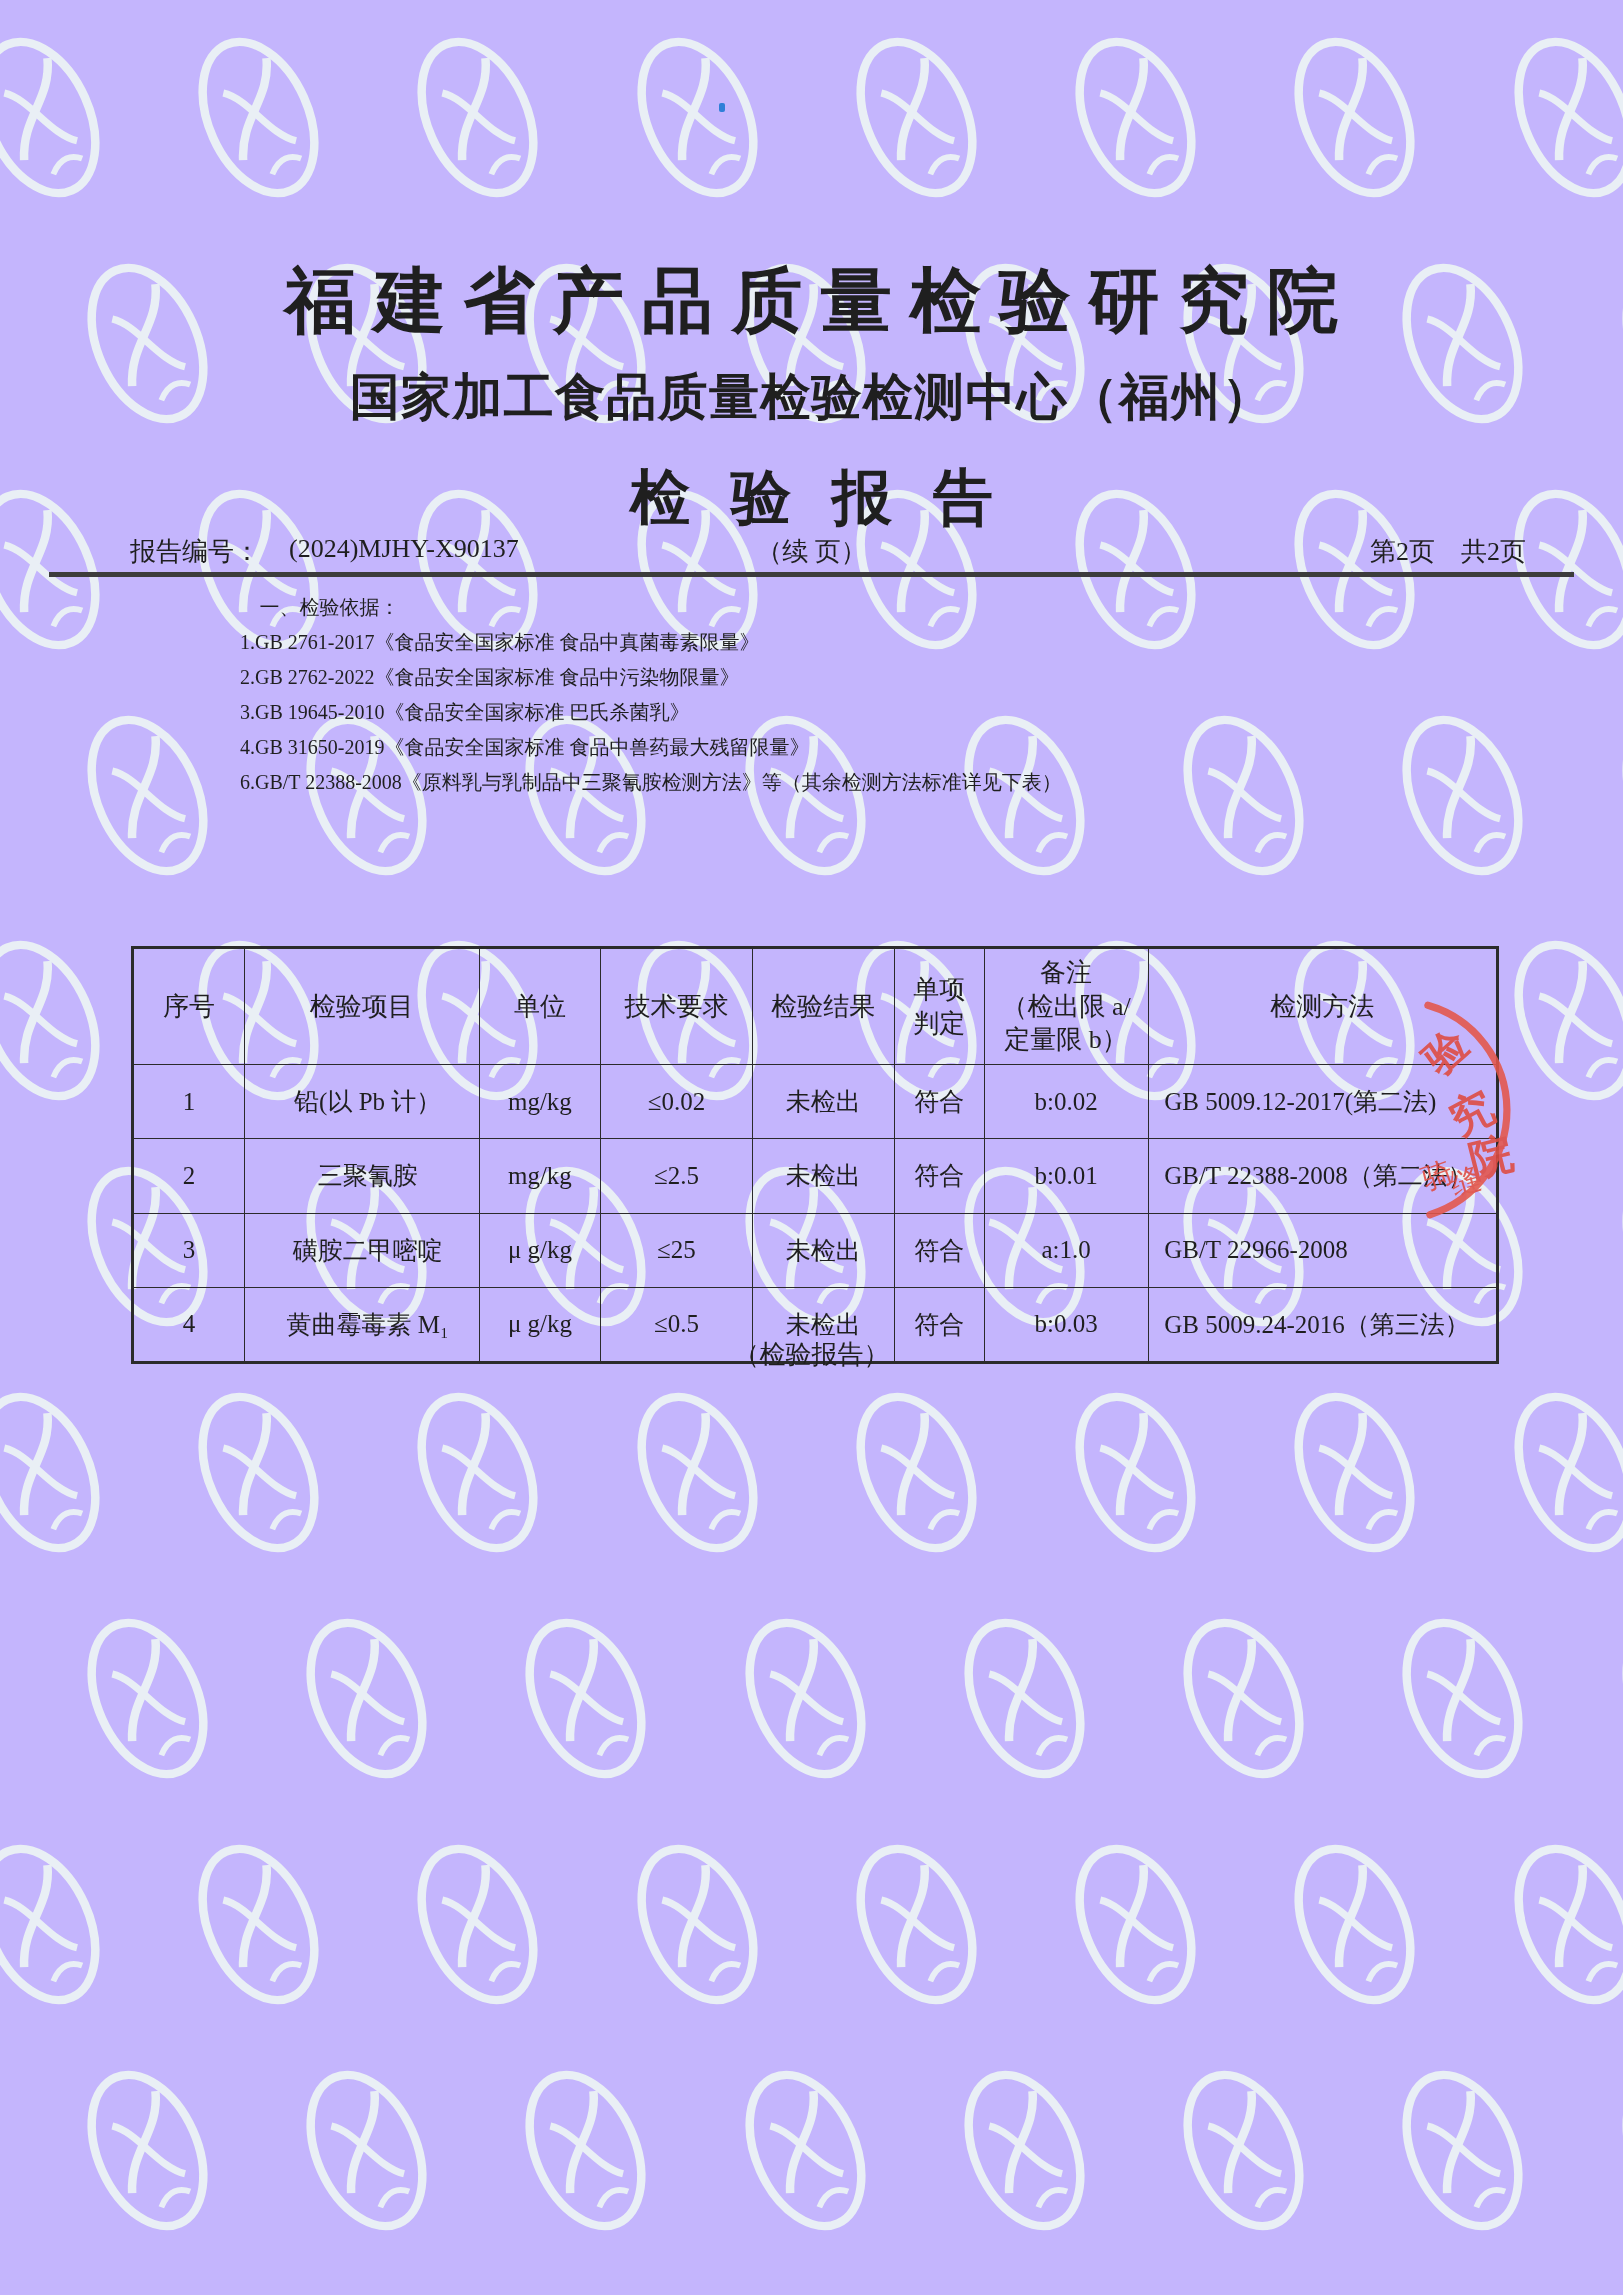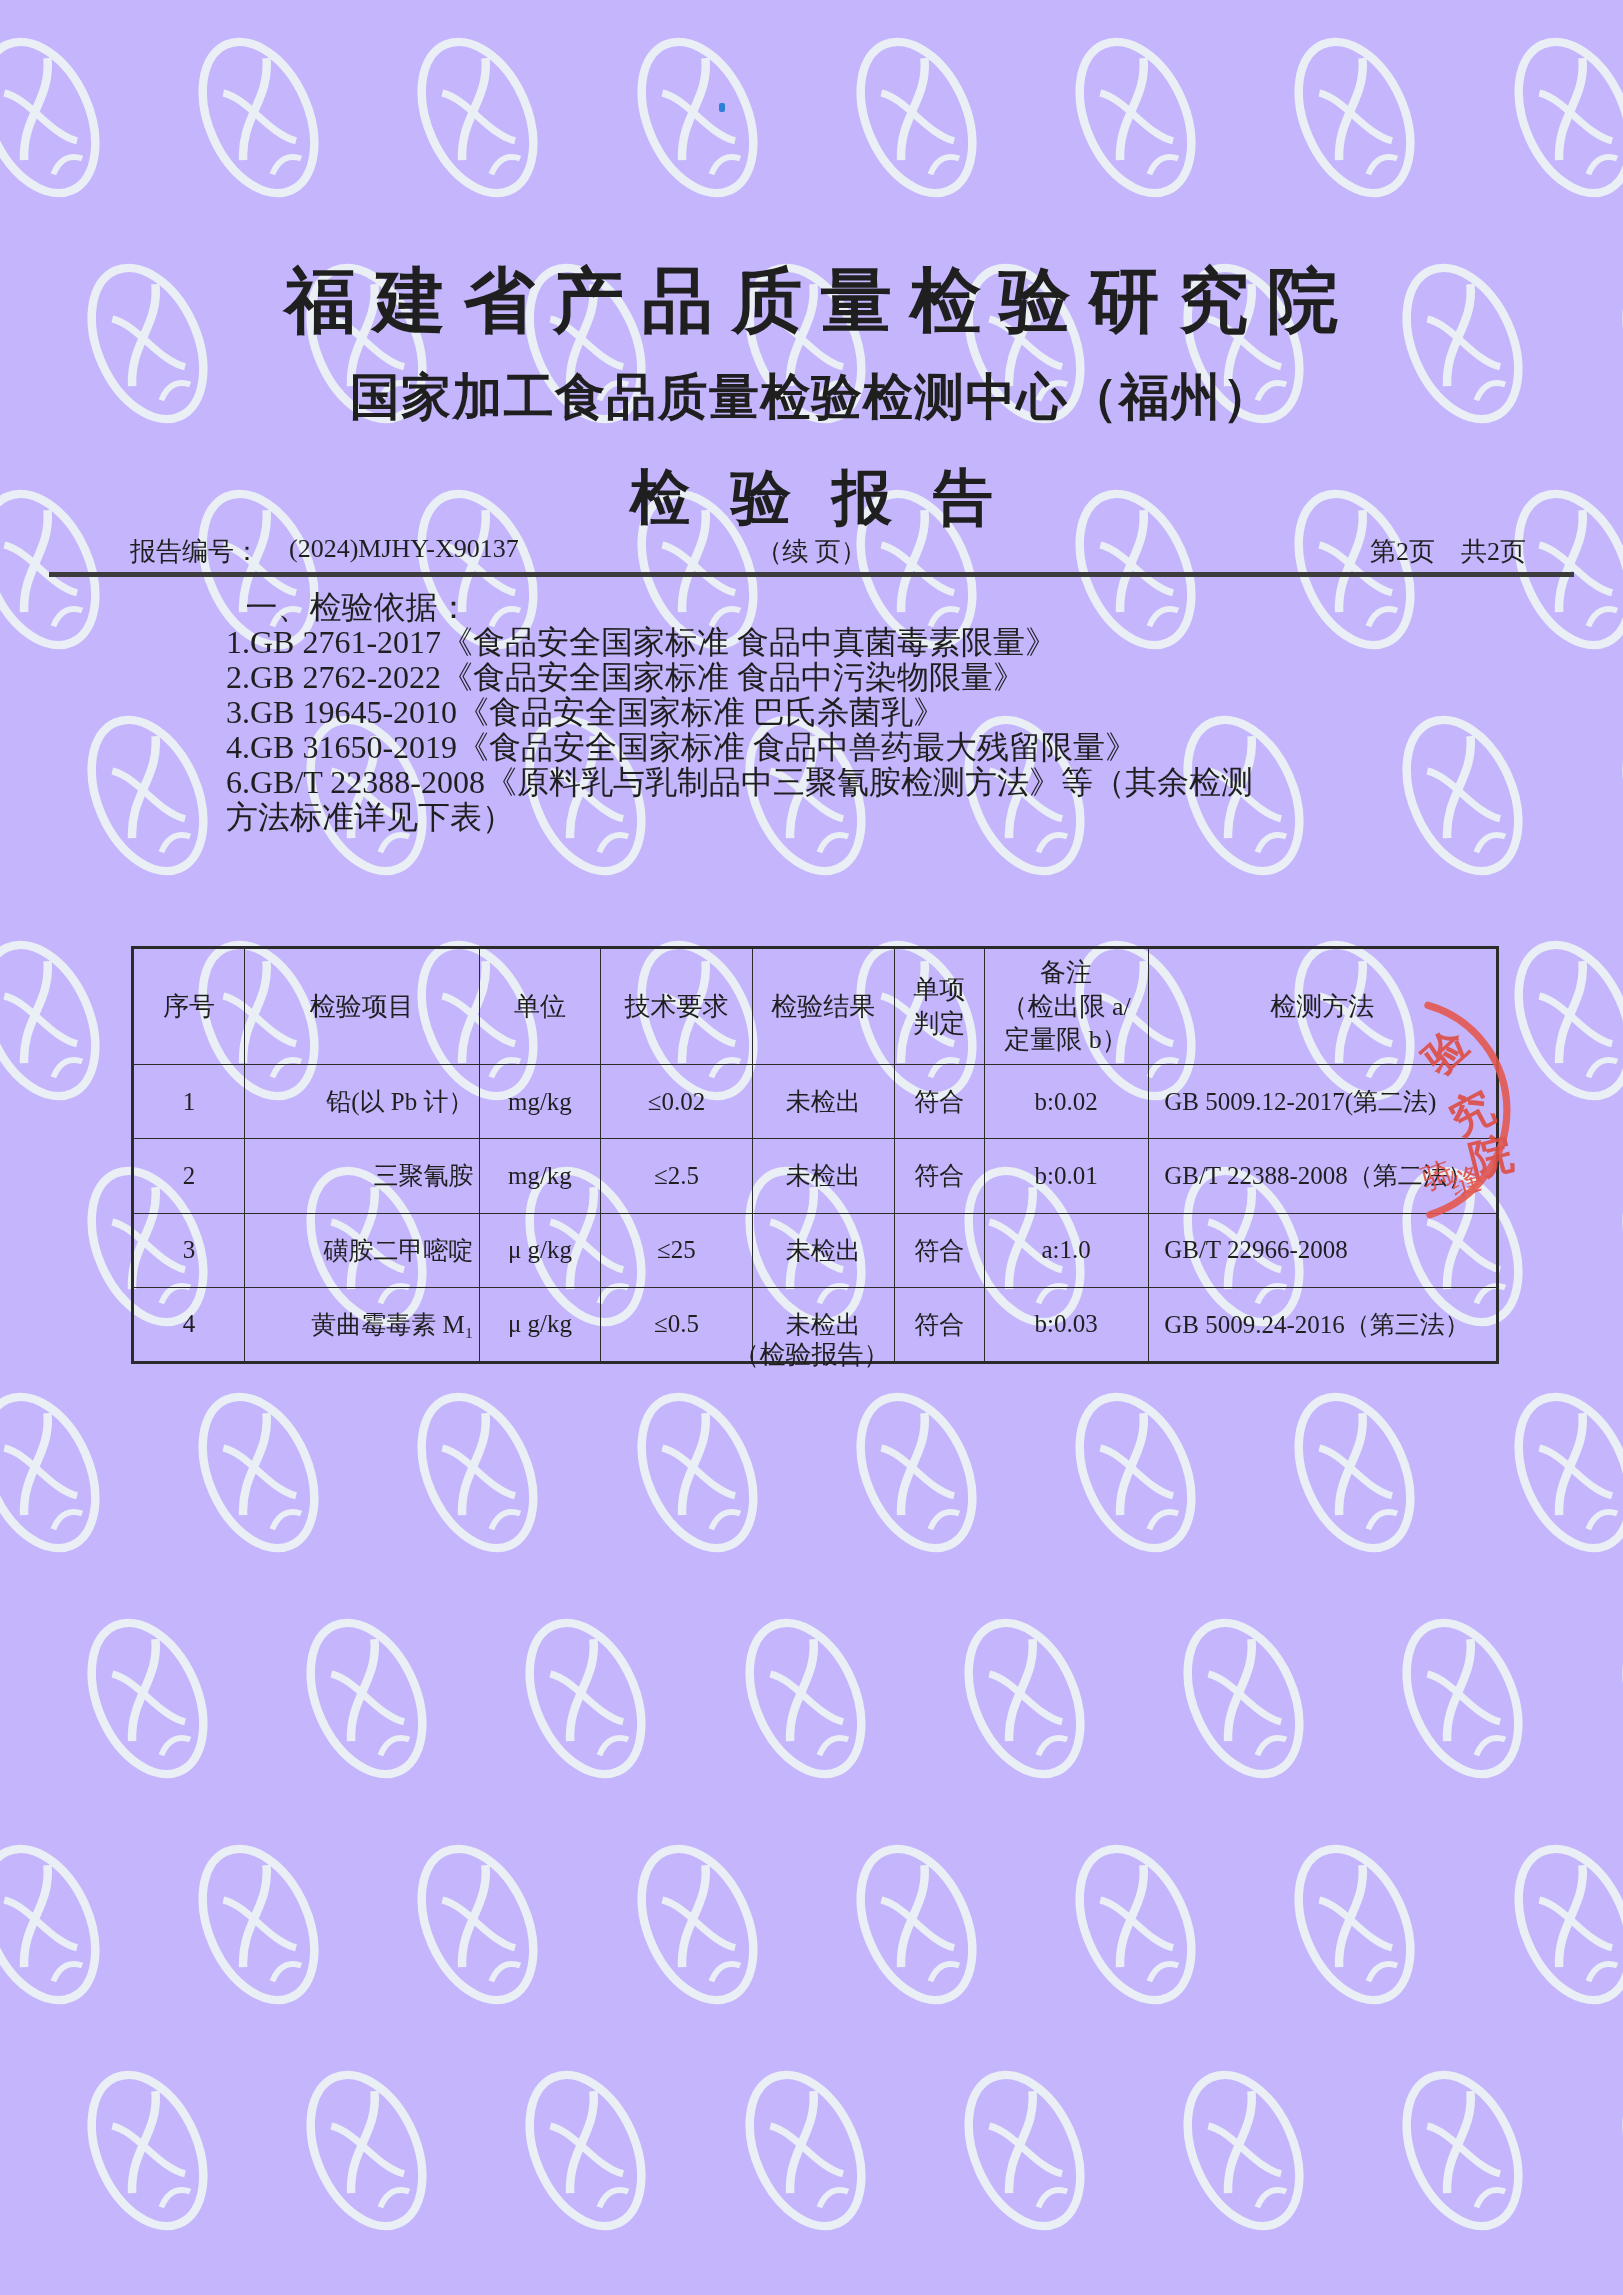--- a/index.html
+++ b/index.html
@@ -36,37 +36,37 @@
     white-space:nowrap;
   }
   
   .inforow{left:0;right:0;top:534px;height:34px;font-size:26px;}
   .info-left{position:absolute;left:130px;display:flex;gap:29px;white-space:nowrap;}
   .info-center{position:absolute;left:0;right:0;text-align:center;}
   .info-right{position:absolute;right:97px;}
   
   .rule{left:49px;top:572px;width:1525px;height:5.2px;background:#3c3c3c;}
   
-  .bodytext{left:226px;top:590px;width:1047px;font-size:32px;line-height:35px;}
+  .bodytext{left:240px;top:590px;width:1047px;font-size:20px;line-height:35px;}
   .sec-heading{padding-left:19.6px;}
   
   table.results{
     left:131px;top:946px;width:1368px;
     border-collapse:collapse;table-layout:fixed;
     font-size:25px;
   }
   table.results th,table.results td{
     border:1.3px solid #2b2b2b;text-align:center;padding:2.6px 5.2px;
     overflow:hidden;
   }
   table.results{border:3.3px solid #2b2b2b;}
   table.results th{font-weight:normal;white-space:pre-line;height:110px;
     font-size:26px;line-height:1.3;}
   table.results td{height:68px;}
-  table.results td:nth-child(2){text-align:right;padding-left:17px;}
+  table.results td:nth-child(2){text-align:center;padding-left:17px;}
   table.results td:nth-child(8){text-align:left;padding-left:15.7px;}
   
   .endnote{left:0;right:0;top:1337px;text-align:center;font-size:26px;}
   
   svg.seal{position:absolute;left:1276px;top:979px;z-index:2;opacity:0.88;}
 </style>
 </head>
 <body>
 
 <div class="page">

